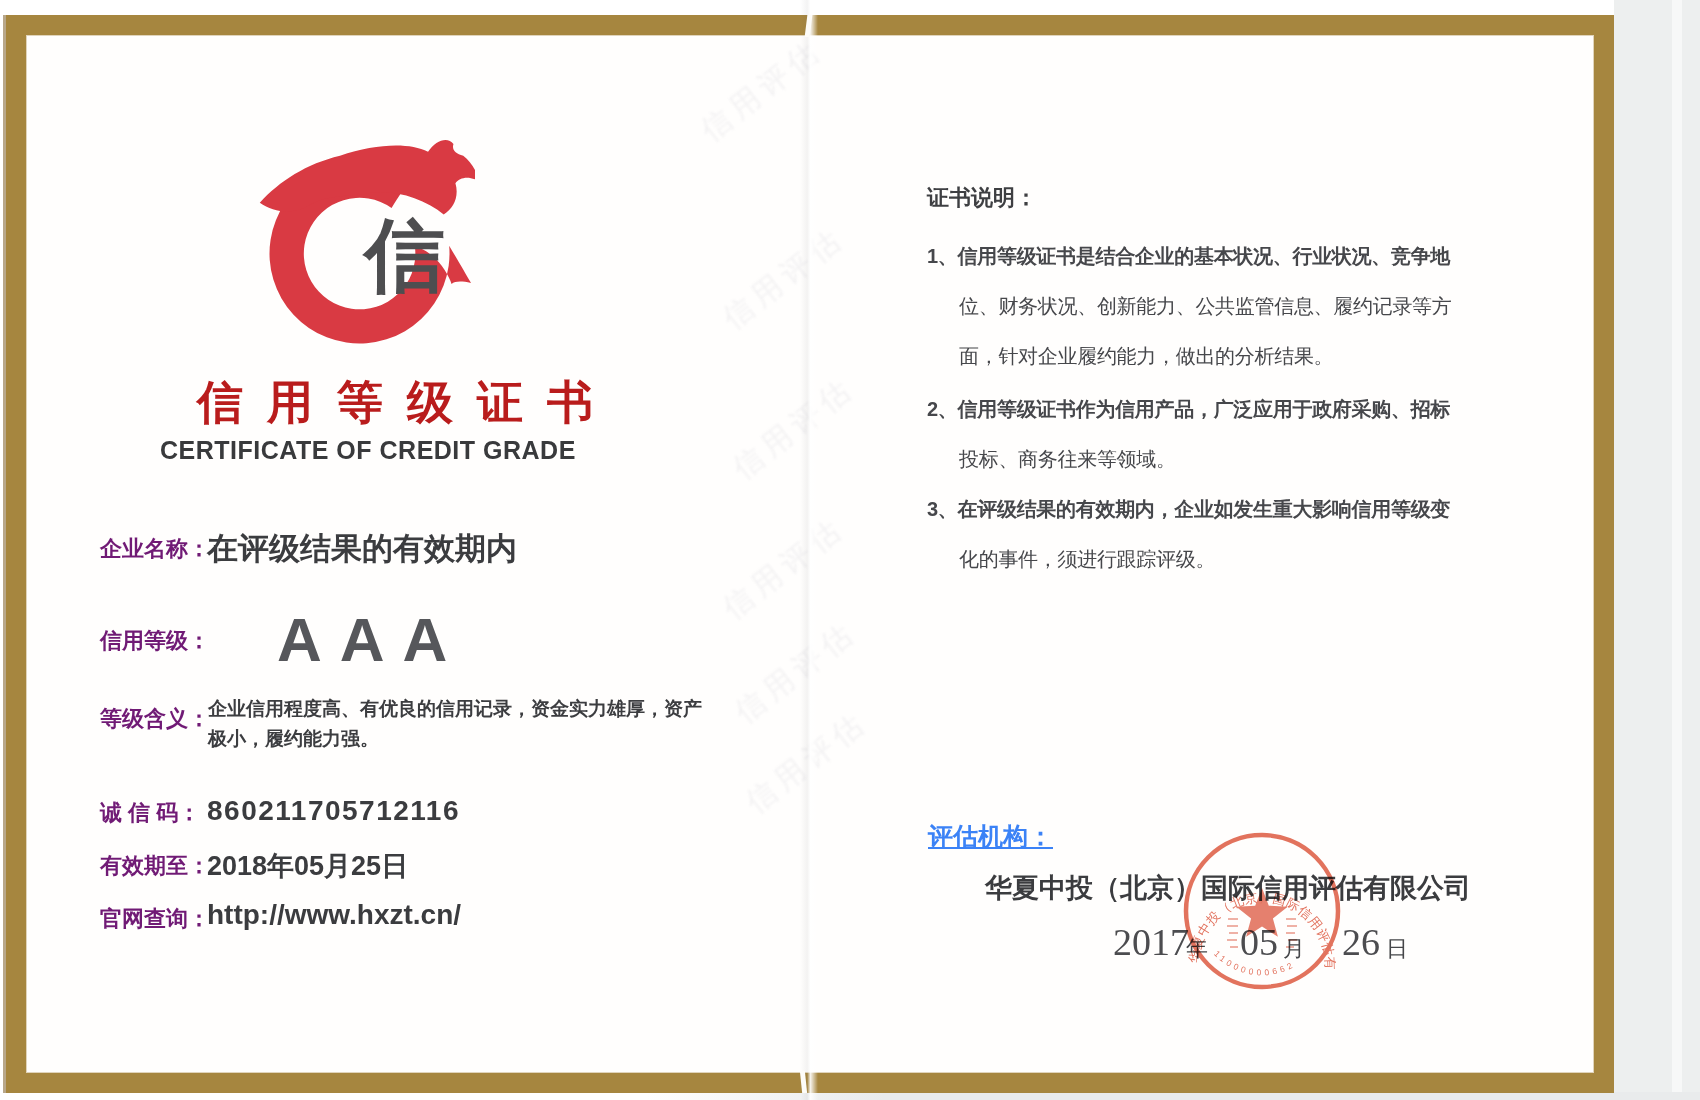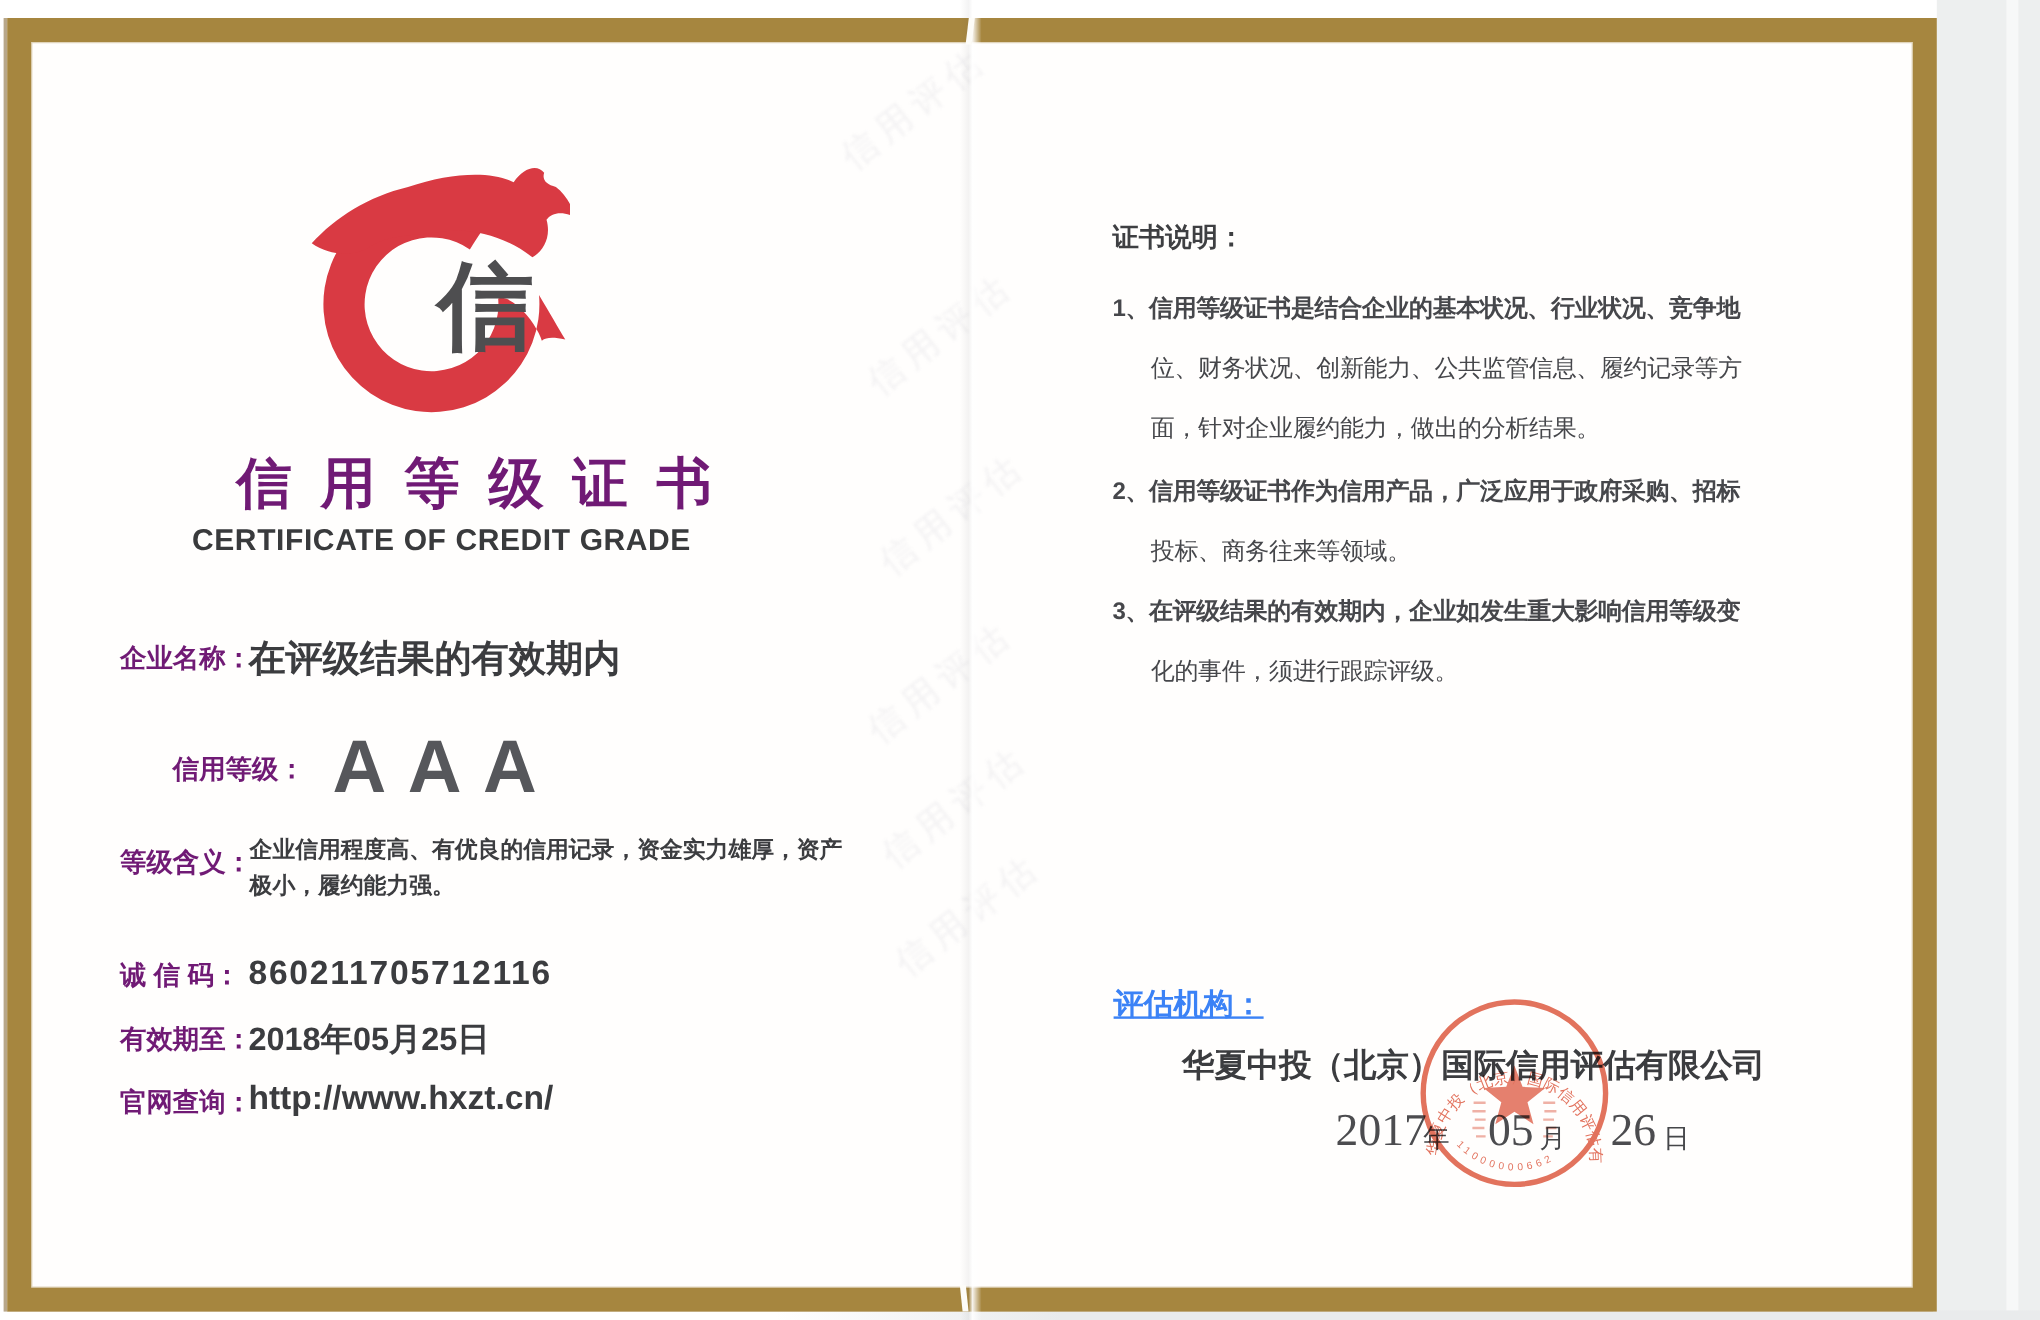--- a/index.html
+++ b/index.html
@@ -22,33 +22,33 @@
   .fold{position:absolute;left:800px;top:0;width:18px;height:1100px;pointer-events:none;
     background:linear-gradient(90deg,rgba(0,0,0,0) 0%,rgba(90,90,95,.07) 40%,rgba(255,255,255,.9) 58%,rgba(0,0,0,0) 100%);}
   .crack-top{position:absolute;left:806px;top:15px;width:5px;height:22px;background:#fdfcf8;transform:skewX(-7deg);}
   .crack-bottom{position:absolute;left:801px;top:1071px;width:5px;height:22px;background:#fdfcf8;transform:skewX(6deg);}
   
   .ghost{position:absolute;font-size:30px;letter-spacing:6px;color:rgba(140,142,155,.10);
     transform:rotate(-38deg);filter:blur(1.2px);white-space:nowrap;}
   
   .logo{position:absolute;left:250px;top:112px;width:225px;height:245px;}
   .title-cn{position:absolute;left:160px;top:372px;width:470px;text-align:center;
-    font-size:46px;font-weight:700;letter-spacing:24px;text-indent:24px;color:#701a75;}
+    font-size:46px;font-weight:700;letter-spacing:24px;text-indent:24px;color:#b91c1c;}
   .title-en{position:absolute;left:160px;top:436px;width:470px;text-align:left;
     font-size:25px;font-weight:700;letter-spacing:.5px;color:#393a3c;}
   .f-label{position:absolute;left:100px;font-size:22px;font-weight:700;color:#701a75;white-space:nowrap;}
   .f-value{position:absolute;left:207px;font-weight:700;color:#3b3c3f;white-space:nowrap;}
   .v-company{top:528px;font-size:31px;}
   .v-grade{left:277px;top:604px;font-size:62px;font-weight:600;letter-spacing:18px;color:#56575b;}
   .meaning{position:absolute;left:208px;top:694px;width:500px;font-size:19px;line-height:30px;
     font-weight:600;color:#3c3d40;}
   .v-code{top:795px;font-size:28px;letter-spacing:1.5px;}
   .v-valid{top:848px;font-size:27px;}
   .v-site{top:899px;font-size:28px;}
-  .l-company{top:534px;}.l-grade{top:626px;margin-left:44px;}.l-meaning{top:704px;}
+  .l-company{top:534px;}.l-grade{top:626px;}.l-meaning{top:704px;}
   .l-code{top:798px;}.l-valid{top:851px;}.l-site{top:904px;}
   
   .notes-title{position:absolute;left:927px;top:183px;font-size:22px;font-weight:600;color:#3e3f42;}
   .note-line{position:absolute;font-size:20px;color:#46474b;font-weight:500;white-space:nowrap;letter-spacing:-0.3px;}
   .note-num{left:927px;font-weight:bold;}
   .note-cont{left:959px;}
   .assessor-label{position:absolute;left:928px;top:820px;font-size:25px;font-weight:600;color:#3b82f6;text-decoration:underline;}
   .assessor-name{position:absolute;left:985px;top:870px;font-size:27px;font-weight:600;color:#3b3c3f;white-space:nowrap;}
   .date-num{position:absolute;top:920px;font-family:"Liberation Serif","DejaVu Serif",serif;
     font-size:38px;color:#4c4c4f;}

